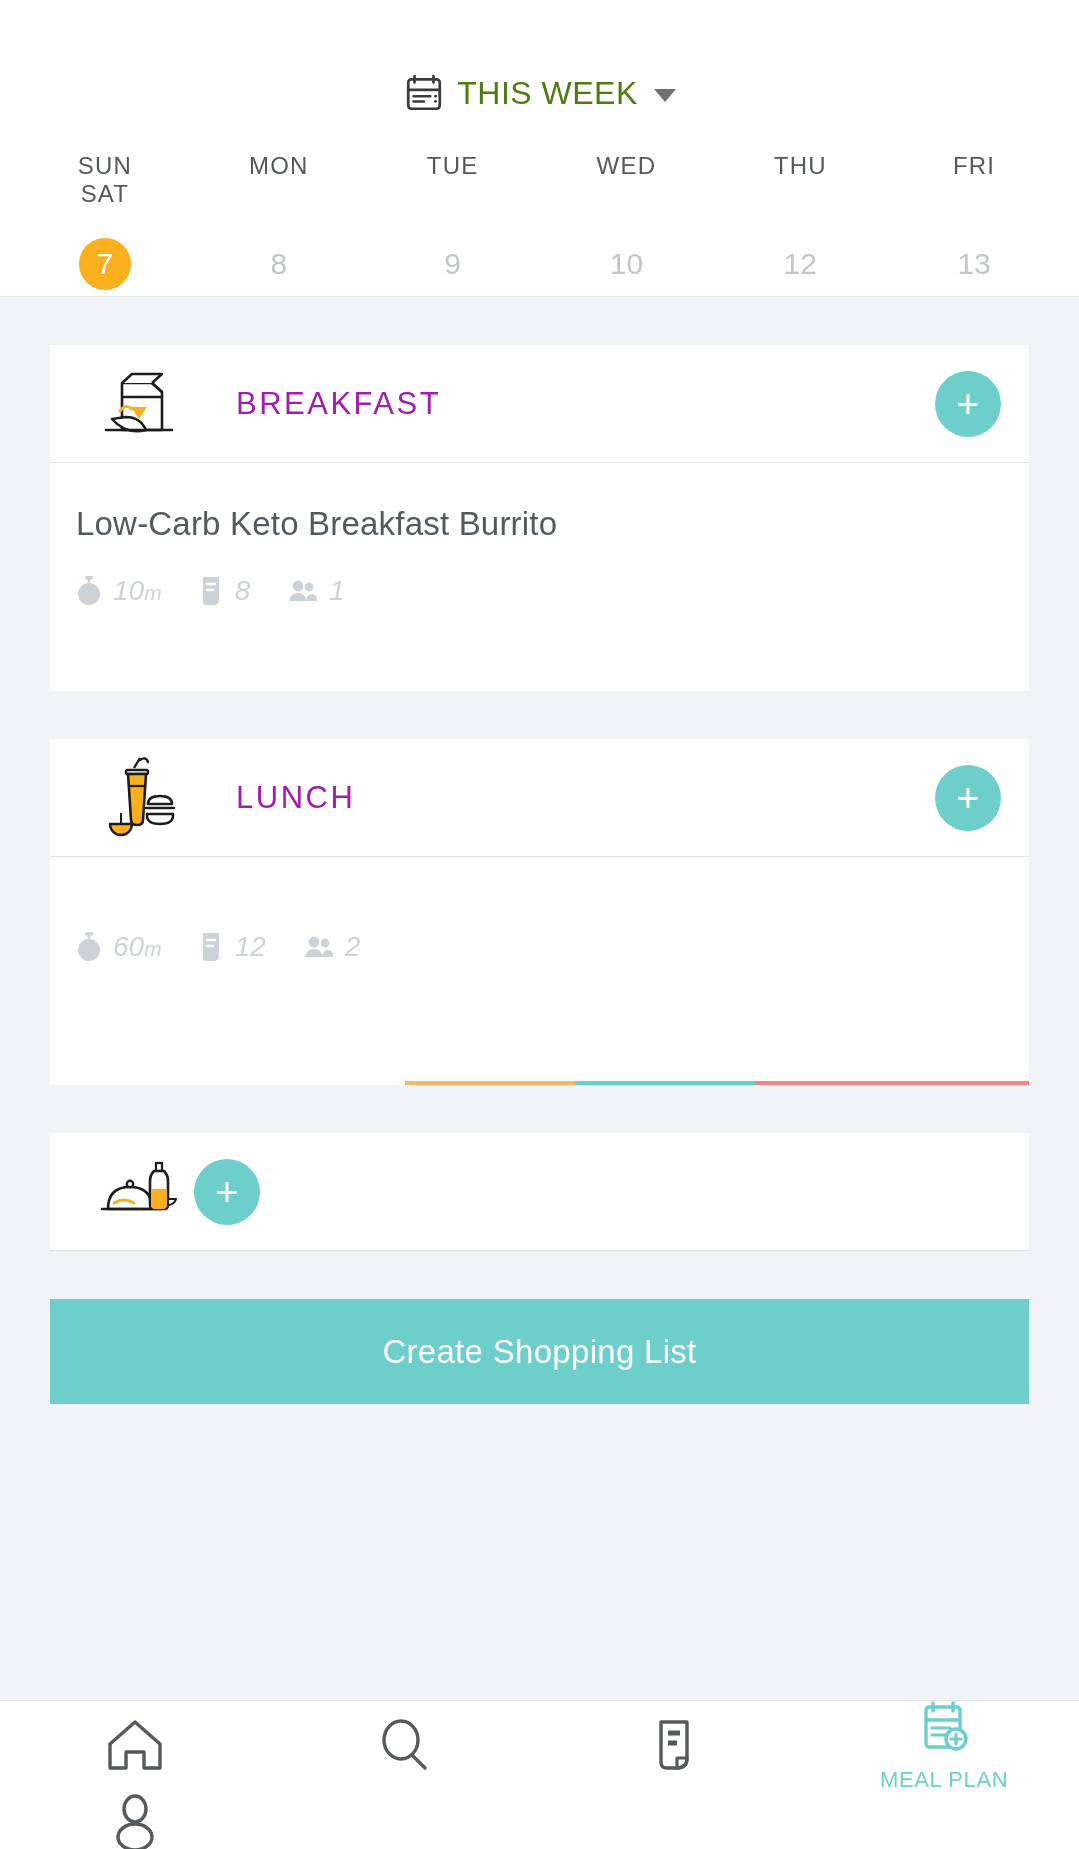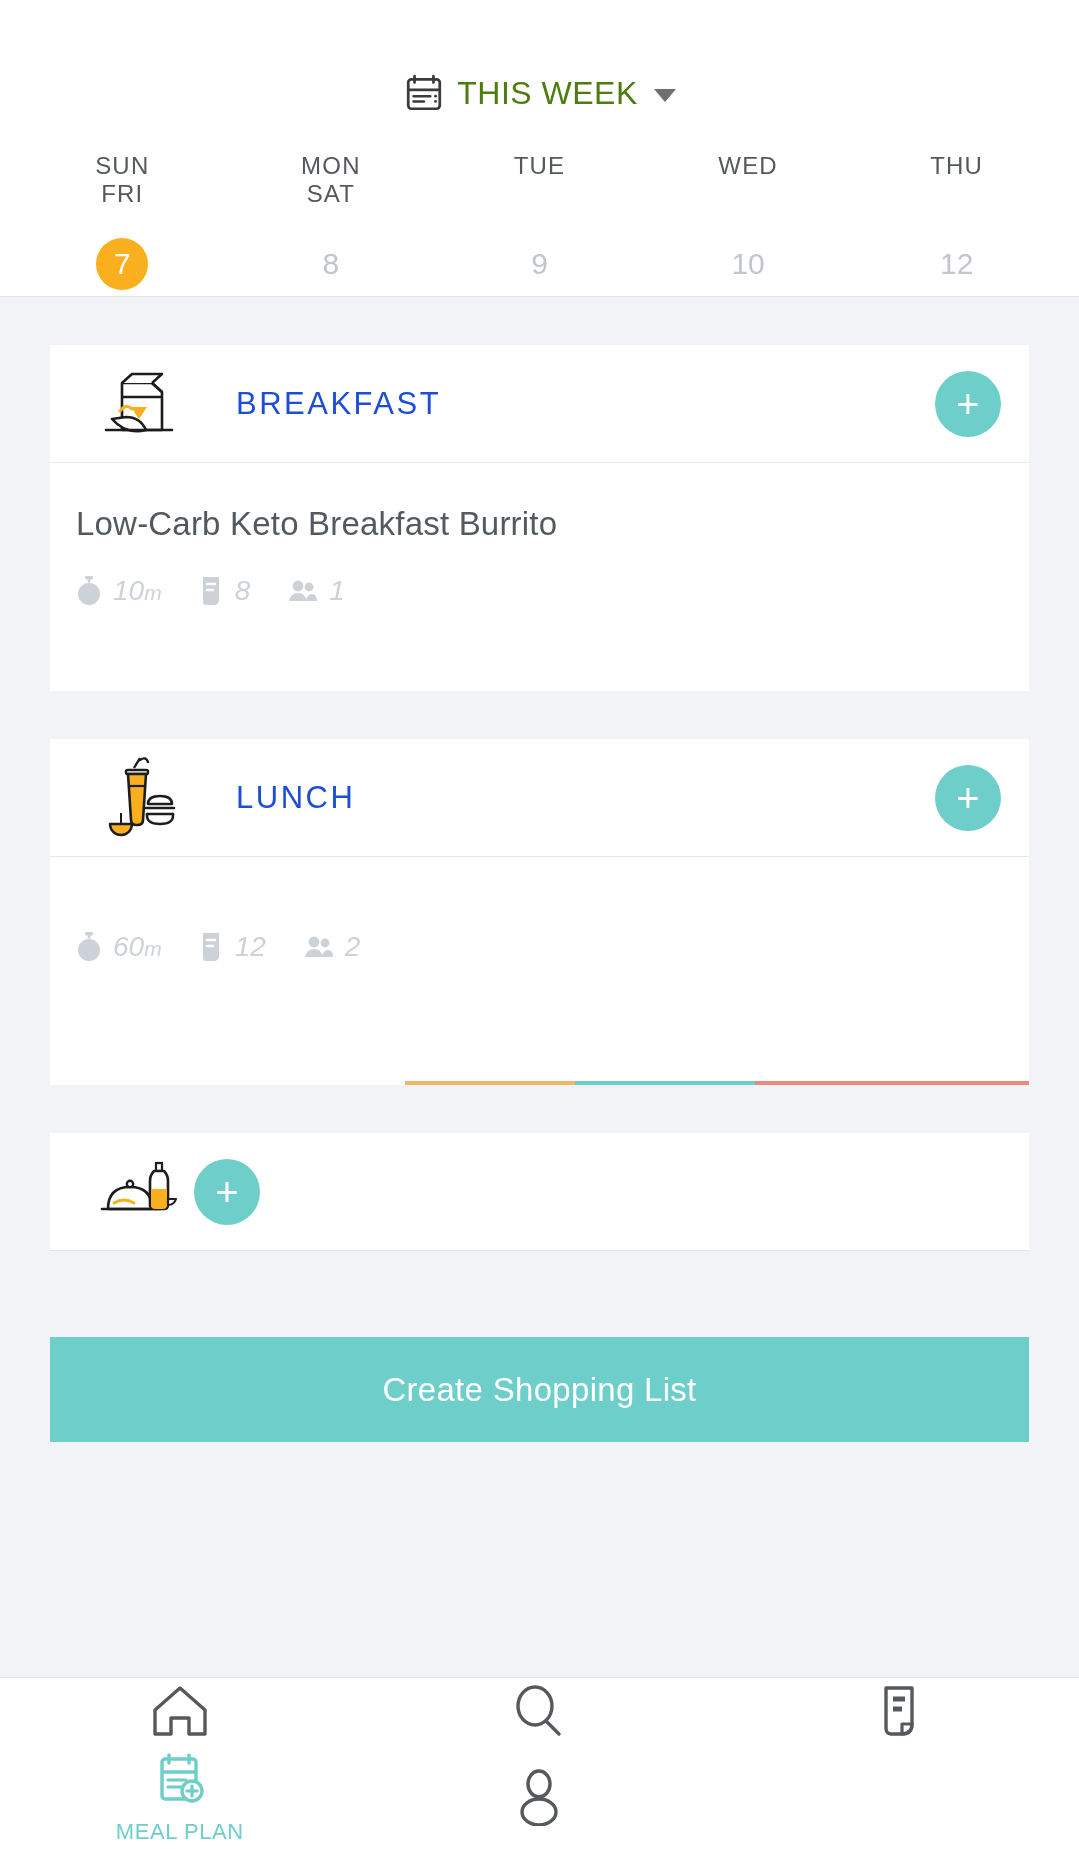--- a/index.html
+++ b/index.html
@@ -39,21 +39,21 @@
     width: 0; height: 0;
     border-left: 11px solid transparent;
     border-right: 11px solid transparent;
     border-top: 13px solid #6f7072;
     margin-left: 4px;
     margin-top: 4px;
   }
 
   .weekdays, .weekdates {
     display: grid;
-    grid-template-columns: repeat(5, 1fr);
+    grid-template-columns: repeat(6, 1fr);
     padding: 0 18px;
   }
   .weekdays { margin-top: 38px; }
   .wd {
     text-align: center;
     font-size: 24px;
     color: #55595d;
     letter-spacing: 1.2px;
   }
   .weekdates { margin-top: 30px; }
@@ -97,21 +97,21 @@
     display: flex;
     align-items: center;
     padding: 0 28px 0 40px;
     border-bottom: 1px solid #e4e6ea;
   }
   .meal-icon { width: 104px; flex: none; display: flex; justify-content: center; }
   .meal-icon svg { display: block; }
   .meal-name {
     flex: 1;
     font-size: 31px;
-    color: #1d4ed8;
+    color: #a21caf;
     letter-spacing: 2.5px;
     margin-left: 42px;
   }
   .add-btn {
     width: 66px; height: 66px;
     border-radius: 50%;
     background: #6DCECA;
     border: none;
     color: #ffffff;
     font-size: 40px;
@@ -161,32 +161,31 @@
 
   .shopping-btn {
     width: 100%;
     height: 105px;
     background: #6DCECA;
     border: none;
     color: #ffffff;
     font-size: 33px;
     letter-spacing: 0.3px;
     cursor: pointer;
-    margin-top: 38px;
   }
 
   
   .bottom-nav {
     position: absolute;
     bottom: 0; left: 0; right: 0;
-    height: 172px;
+    height: 149px;
     background: #ffffff;
     border-top: 1px solid #e2e5ea;
     display: grid;
-    grid-template-columns: repeat(3, 1fr);
+    grid-template-columns: repeat(4, 1fr);
     align-items: center;
   }
   .nav-item {
     display: flex;
     flex-direction: column;
     align-items: center;
     justify-content: center;
     gap: 6px;
     cursor: pointer;
     height: 100%;

